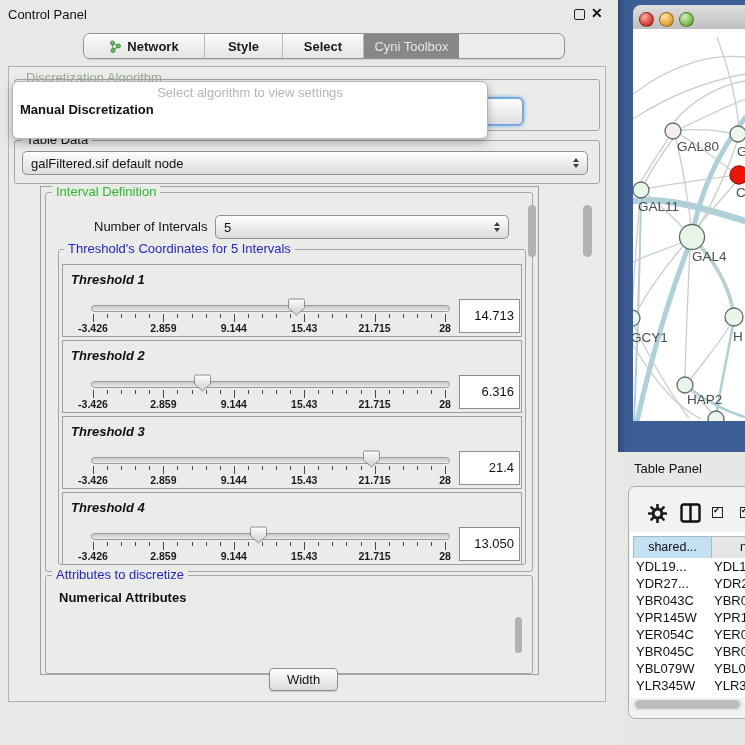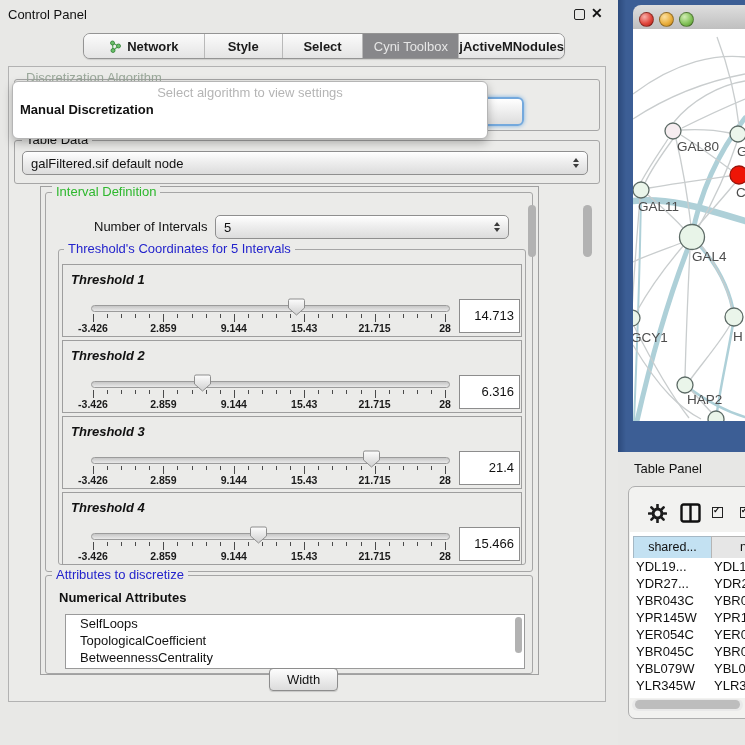--- a/index.html
+++ b/index.html
@@ -110,23 +110,20 @@
     </div>
     <div class="seg" style="width:77px">
         <span>Style</span>
       </div>
     <div class="seg" style="width:80px">
         <span>Select</span>
       </div>
     <div class="seg sel" style="width:95px">
         <span>Cyni Toolbox</span>
       </div>
-    <div class="seg" style="width:108px;flex:1">
-        <span>jActiveMNodules</span>
-      </div>
   </div>
 
   
   <div class="abs mainpanel"></div>
 
   
   <div class="abs groupbox" style="left:14px;top:79px;width:584px;height:50px;"></div>
   <div class="abs gb-title" style="left:22px;top:71px;color:#9aa89a;background:transparent;">Discretization Algorithm</div>
   <div class="abs focus-combo"></div>
 
@@ -164,25 +161,20 @@
   </div>
 
   
   <div class="abs groupbox" style="left:58px;top:249px;width:466px;height:314px;"></div>
   <div class="abs gb-title" style="left:64px;top:242px;color:#2424cc;">Threshold's Coordinates for 5 Intervals</div>
   
 
   
   <div class="abs groupbox" style="left:45px;top:575px;width:486px;height:97px;overflow:hidden;background:#ebebe9;">
     <div style="position:absolute;left:13px;top:14px;font-weight:bold;">Numerical Attributes</div>
-    <div class="attr-list">
-        <div>SelfLoops</div>
-        <div>TopologicalCoefficient</div>
-        <div>BetweennessCentrality</div>
-      </div>
     <div class="pill" style="position:absolute;left:469px;top:41px;width:7px;height:36px;"></div>
   </div>
   <div class="abs gb-title" style="left:52px;top:568px;color:#2424cc;">Attributes to discretize</div>
 
   
   <div class="abs pill" style="left:528px;top:205px;width:8px;height:52px;"></div>
   <div class="abs pill" style="left:583px;top:205px;width:9px;height:52px;"></div>
 
   
   <div class="abs btn" style="left:269px;top:668px;width:67px;height:21px;z-index:5;">Width</div>
@@ -491,14 +483,14 @@
         <span class="tick major" style="left: 382px;"></span>
       </div>
     <div class="thr-ticklabels">
         <span style="left: 0px;">-3.426</span>
         <span style="left: 70.4px;">2.859</span>
         <span style="left: 140.8px;">9.144</span>
         <span style="left: 211.2px;">15.43</span>
         <span style="left: 281.6px;">21.715</span>
         <span style="left: 352px;">28</span>
       </div>
-    <div class="thr-value">15.466</div>
+    <div class="thr-value">13.050</div>
   </div></div>
 
 </body></html>

